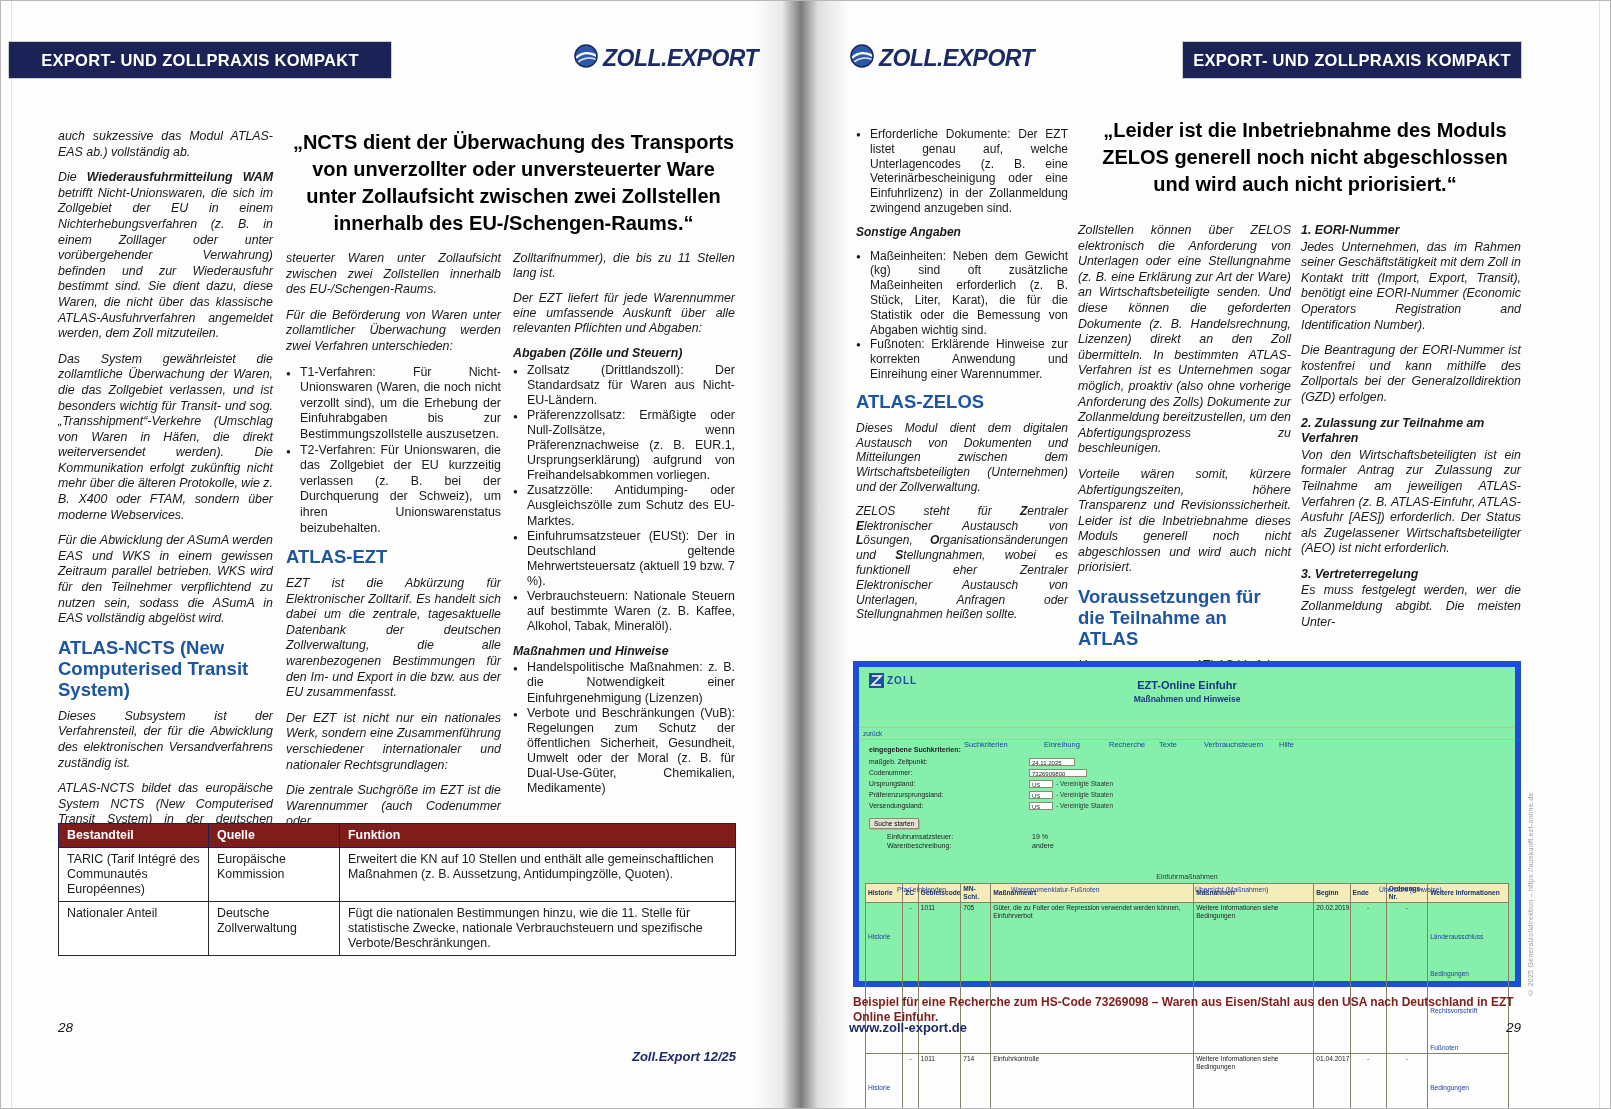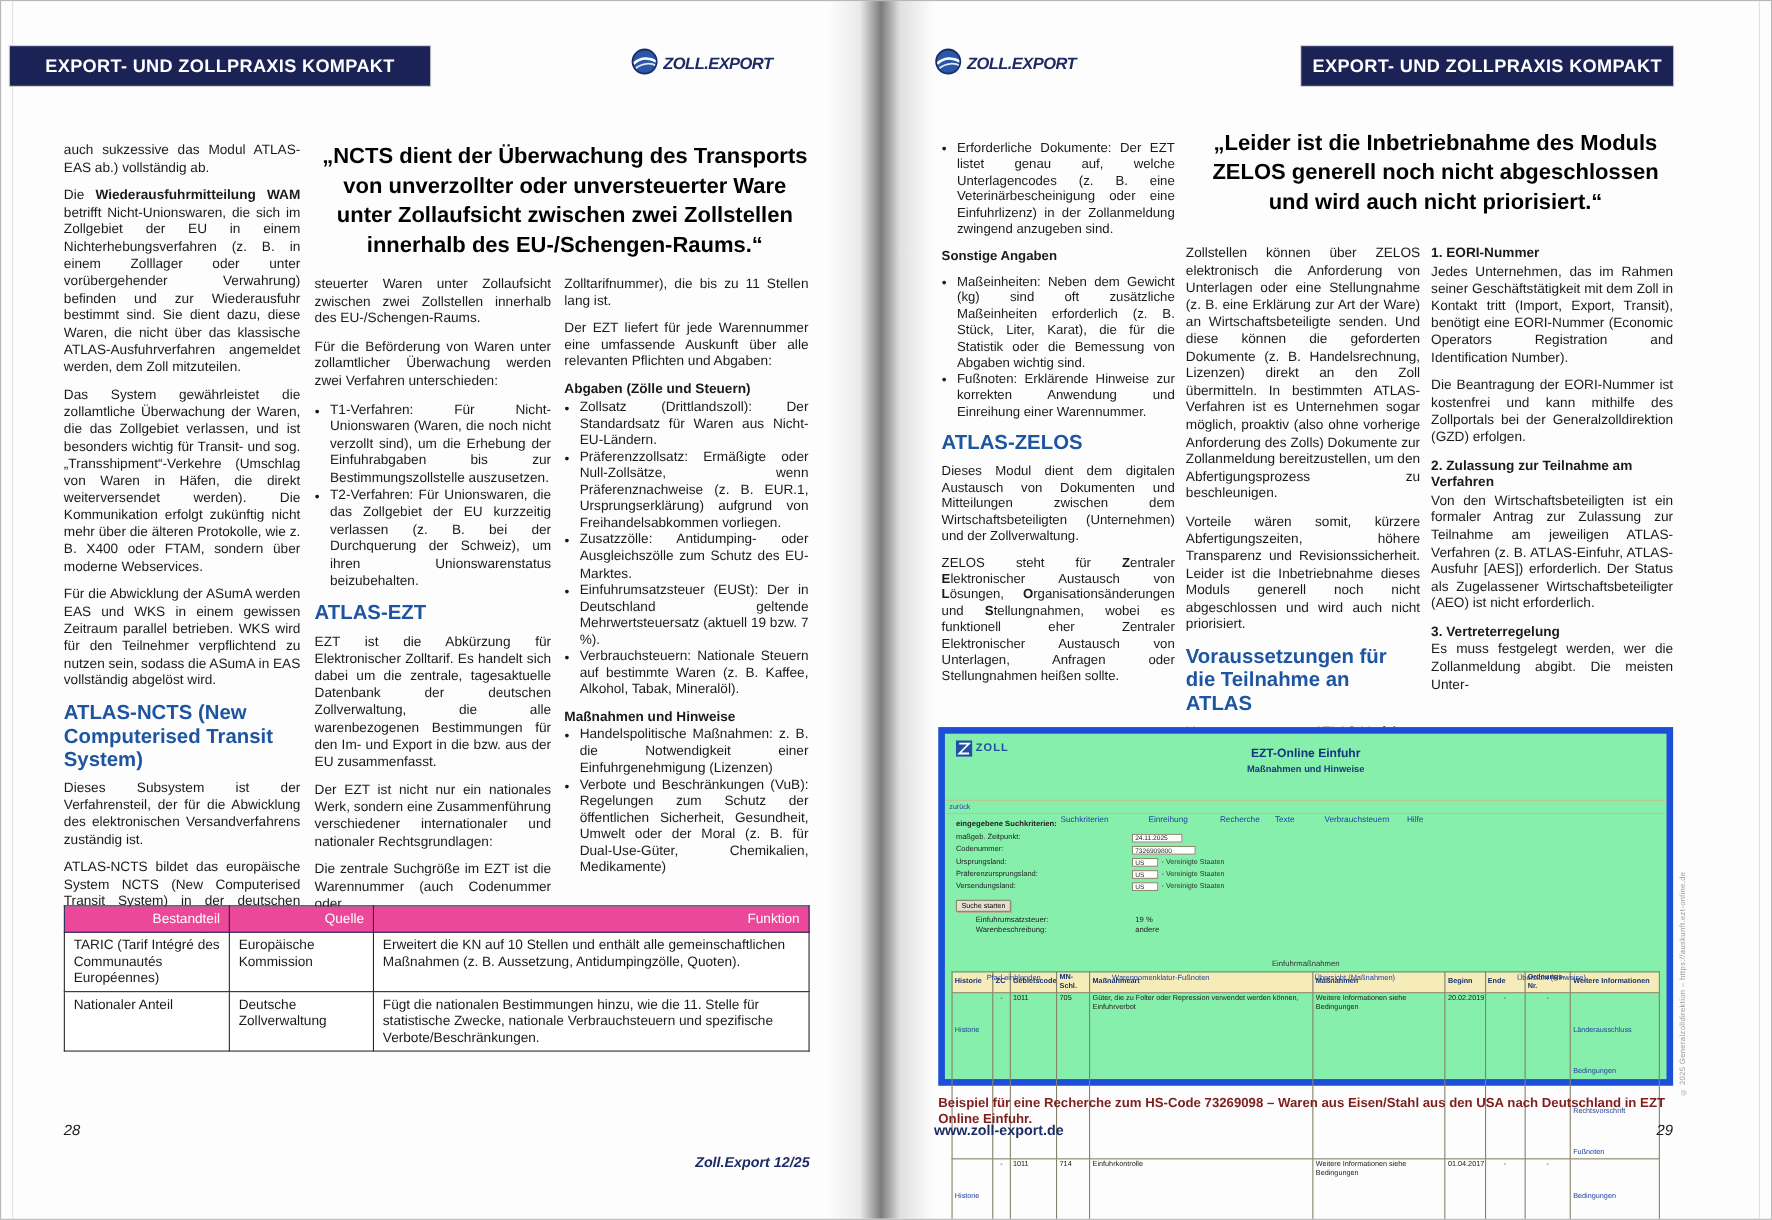--- a/index.html
+++ b/index.html
@@ -11,38 +11,38 @@
           background:linear-gradient(90deg,rgba(255,255,255,0) 0%,rgba(190,190,190,.30) 30%,
                      rgba(80,80,80,.75) 50%,rgba(170,170,170,.35) 68%,rgba(255,255,255,0) 100%);}
   
   .kicker{position:absolute;top:41px;height:36px;background:#1b2356;color:#fff;
           display:flex;align-items:center;justify-content:center;
           font-weight:700;font-size:16.5px;letter-spacing:.3px;box-shadow:0 0 0 1px #cfcfcf;}
   .kicker.left{left:8px;width:382px;}
   .kicker.right{left:1182px;width:338px;}
   .brand{position:absolute;top:42px;display:flex;align-items:center;gap:4px;}
   .brand.l{left:572px;} .brand.r{left:848px;}
-  .brand .word{font-weight:800;font-style:italic;font-size:15px;color:#1c2b66;letter-spacing:-.5px;}
+  .brand .word{font-weight:800;font-style:italic;font-size:23px;color:#1c2b66;letter-spacing:-.5px;}
   
   .col{position:absolute;font-size:12.4px;line-height:15.6px;text-align:justify;}
-  .col p{margin:0 0 10px 0;}
+  .col p{margin:0 0 10px 0;font-style:italic;}
   .col .h2{color:#1d55a1;font-weight:700;font-size:18.5px;line-height:21px;
            text-align:left;margin:4px 0 9px 0;}
   .col .sub{font-weight:700;margin:0 0 1px 0;text-align:left;}
   .col ul{list-style:none;margin:0 0 10px 0;padding:0;}
   .col li{position:relative;padding-left:14px;margin:0;}
   .col li::before{content:"●";position:absolute;left:0;top:1px;font-size:8px;}
   .col.tight{font-size:12px;line-height:14.8px;}
   .col.tight p{margin-bottom:9px;} .col.tight ul{margin-bottom:9px;}
   .pullquote{position:absolute;font-weight:700;font-size:20px;line-height:27px;
              text-align:center;color:#000;}
   
   .comp-table{position:absolute;left:57px;top:822px;width:678px;border-collapse:collapse;
               font-size:12.4px;line-height:15px;table-layout:fixed;}
-  .comp-table th{background:#ec4899;color:#fff;text-align:right;font-weight:400;
+  .comp-table th{background:#7f1d1d;color:#fff;text-align:left;font-weight:700;
                  padding:4px 8px;border:1px solid #1b2356;}
   .comp-table td{border:1px solid #2a2a2a;padding:4px 8px;vertical-align:top;background:#fff;}
   .comp-table col:nth-child(1){width:150px;} .comp-table col:nth-child(2){width:131px;}
   
   .shot{position:absolute;left:852px;top:660px;width:668px;height:326px;
         background:#86efac;border:6px solid #1d4ed8;box-sizing:border-box;
         font-family:"Liberation Sans",sans-serif;color:#222;}
   .shot a,.shot .lnk{color:#2343a0;text-decoration:none;cursor:pointer;margin-top:29px;}
   .shot-head{position:relative;height:44px;}
   .shot-logo{position:absolute;left:10px;top:6px;display:flex;align-items:center;gap:3px;}

